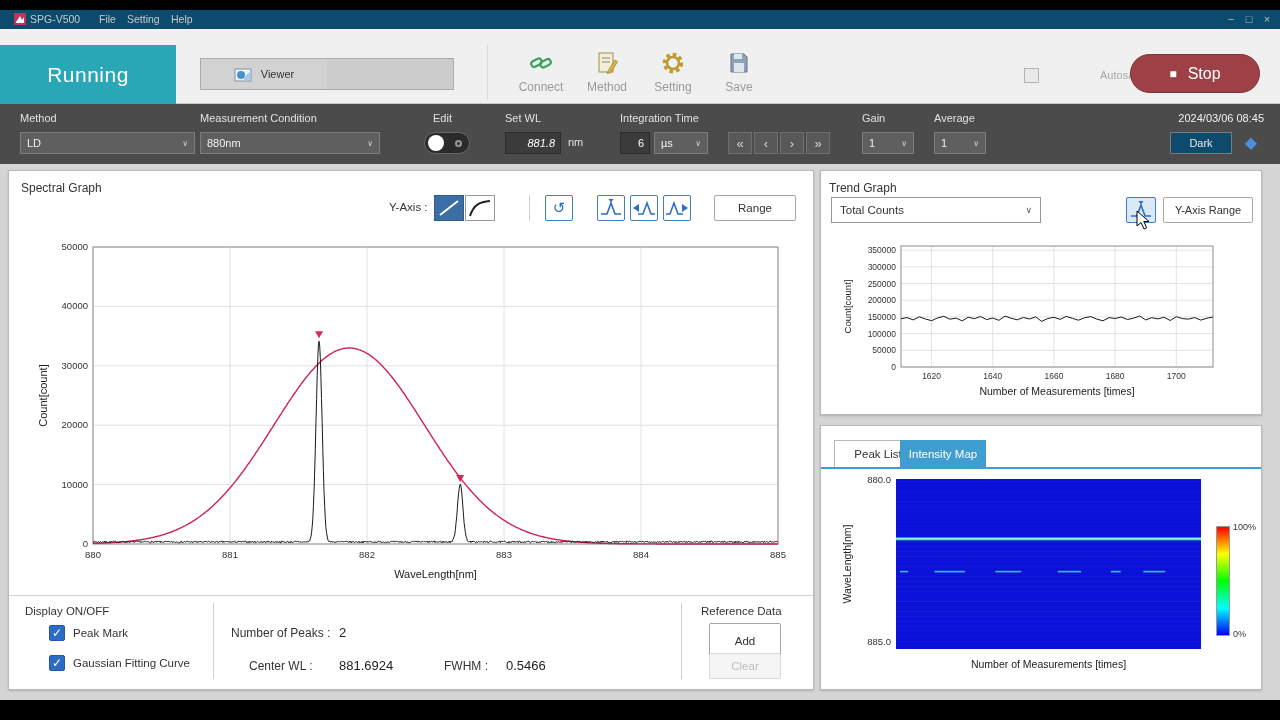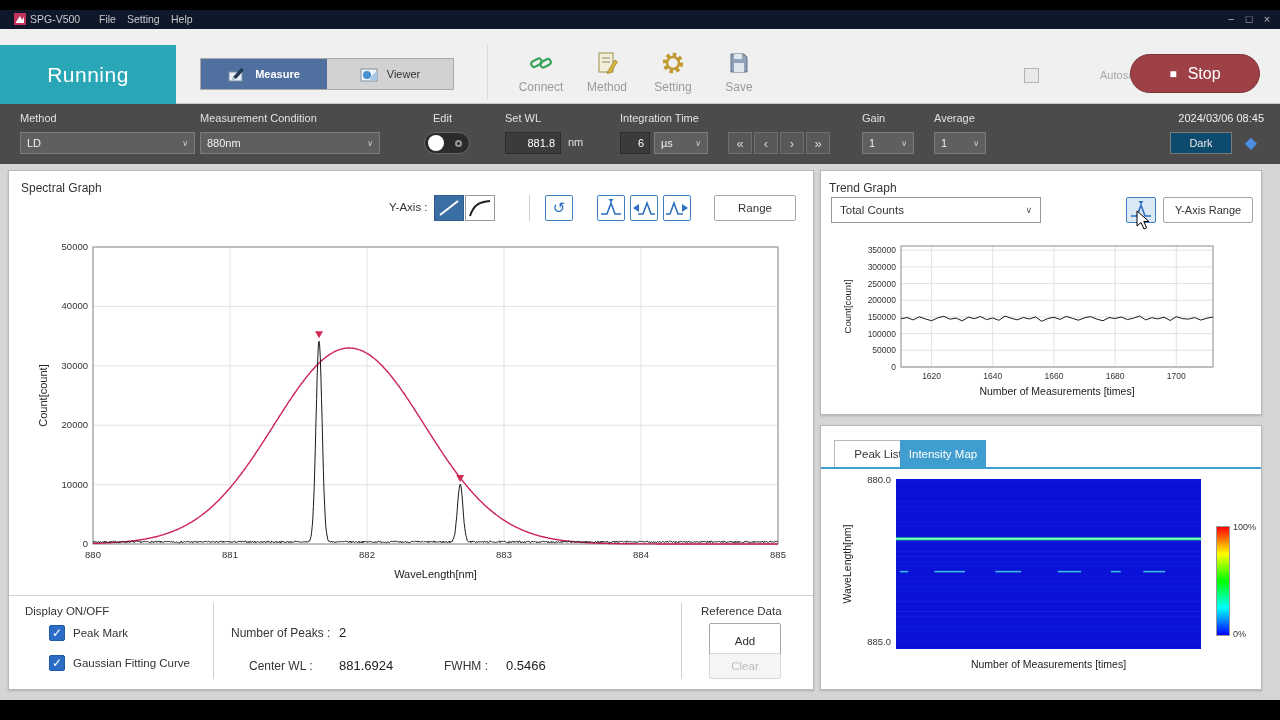--- a/index.html
+++ b/index.html
@@ -1,21 +1,21 @@
 <!DOCTYPE html>
 <html><head>
 <meta charset="utf-8">
 <style>
   html,body{margin:0;padding:0;background:#000;}
   *{box-sizing:border-box;font-family:"Liberation Sans",sans-serif;}
   #stage{position:relative;width:1280px;height:720px;background:#000;overflow:hidden;}
   #ui{position:absolute;top:10px;left:0;width:1280px;height:690px;background:#d5d5d5;}
   .abs{position:absolute;}
   
-  #titlebar{position:absolute;top:0;left:0;width:1280px;height:19px;background:#0f172a;color:#c6c6c6;}
+  #titlebar{position:absolute;top:0;left:0;width:1280px;height:19px;background:#0c4a6e;color:#c6c6c6;}
   #titlebar .menu{position:absolute;top:0;font-size:10.5px;line-height:19px;color:#c8c8c8;cursor:default;}
   #titlebar .winctl{position:absolute;top:0;font-size:11px;line-height:19px;color:#bdbdbd;width:18px;text-align:center;}
   
   #toolbar{position:absolute;top:19px;left:0;width:1280px;height:75px;background:#f0f0f0;border-bottom:1px solid #c9c9c9;}
   #running{position:absolute;left:0;top:16px;width:176px;height:59px;background:#2aa7b6;color:#fff;display:flex;align-items:center;justify-content:center;font-size:21px;letter-spacing:.5px;}
   .tabgroup{position:absolute;left:200px;top:29px;width:254px;height:32px;background:#cccccc;border:1px solid #aaa;display:flex;}
   .tb-tab{width:126px;height:30px;display:flex;align-items:center;justify-content:center;gap:7px;font-size:11px;color:#333;background:#d2d2d2;}
   .tb-tab.active{background:#50709f;color:#fff;font-weight:bold;}
   .tbsep{position:absolute;top:16px;height:55px;width:1px;background:#dadada;}
   .action{position:absolute;top:21px;width:56px;height:52px;text-align:center;cursor:default;}
@@ -86,28 +86,20 @@
       <span class="winctl" style="right:22px;">□</span>
       <span class="winctl" style="right:4px;">×</span>
     </div>
 
     <div id="toolbar">
       <div id="running">
         <span>Running</span>
       </div>
 
       <div class="tabgroup">
-        <div class="tb-tab active">
-          <svg width="20" height="17">
-            <rect x="1" y="6" width="13" height="9" fill="#e8eef6" stroke="#8090a0"></rect>
-            <path d="M5 11 L13 2 L16 4 L8 13 Z" fill="#223a55"></path>
-            <path d="M4 14 L5 11 L8 13 Z" fill="#9ab0c4"></path>
-          </svg>
-          <span>Measure</span>
-        </div>
         <div class="tb-tab">
           <svg width="20" height="17">
             <rect x="1" y="3" width="16" height="12" fill="#f0f4f8" stroke="#8090a0"></rect>
             <circle cx="7" cy="9" r="4" fill="#4a90d0"></circle>
             <path d="M10 13 C12 8 14 8 17 5 L17 14 L10 14 Z" fill="#a8c8e8"></path>
           </svg>
           <span>Viewer</span>
         </div>
       </div>
 
@@ -177,21 +169,21 @@
         <span class="chev">∨</span>
       </div>
 
       <span class="plabel" style="left:433px;">Edit</span>
       <div id="edit-toggle">
         <div class="knob"></div>
         <div class="dot"></div>
       </div>
 
       <span class="plabel" style="left:505px;">Set WL</span>
-      <div class="inp-dark" style="left:505px;width:56px;">881.8</div>
+      <div class="inp-dark" style="left:505px;width:56px;font-style:italic;">881.8</div>
       <span class="unit" style="left:568px;">nm</span>
 
       <span class="plabel" style="left:620px;">Integration Time</span>
       <div class="inp-dark" style="left:620px;width:30px;">6</div>
       <div class="sel" style="left:654px;width:54px;">
         <span>µs</span>
         <span class="chev">∨</span>
       </div>
 
       <div class="navbtn" style="left:728px;">«</div>

